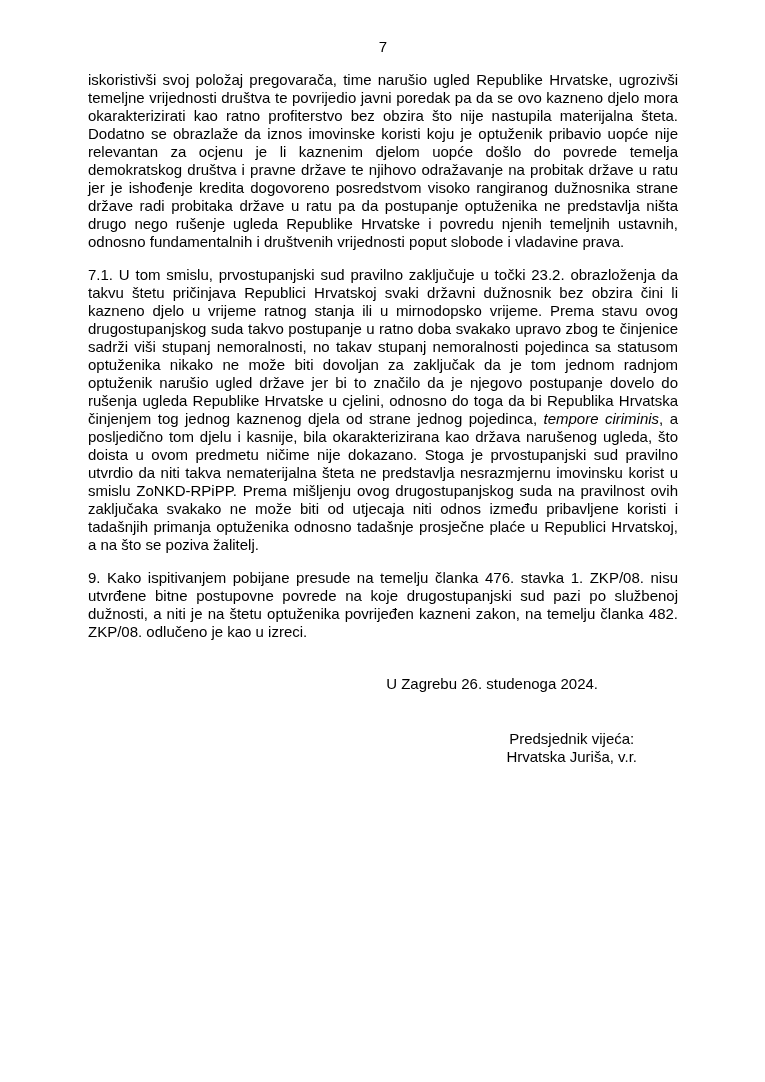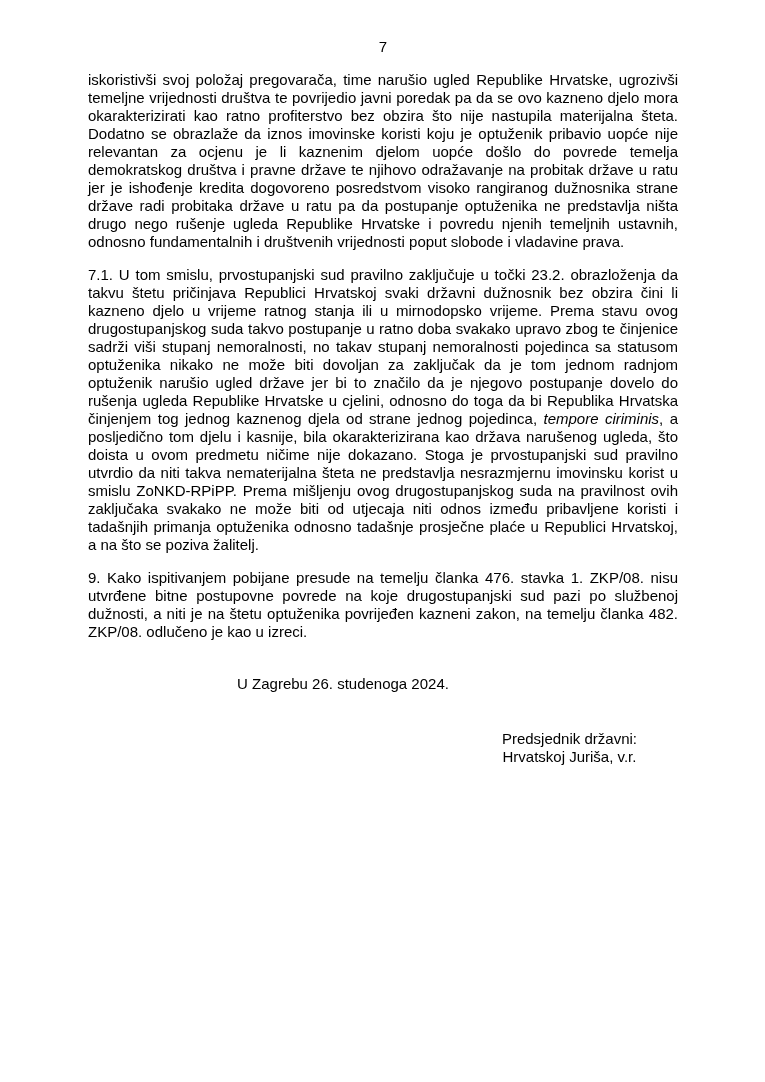--- a/index.html
+++ b/index.html
@@ -34,21 +34,21 @@
   }
   .para {
     margin: 15px 0 0 0;
     text-align: justify;
   }
   .para em {
     font-style: italic;
   }
   .date-line {
     margin: 34px 80px 16px 0;
-    text-align: center;
+    text-align: right;
   }
   .signature-wrap {
     margin-top: 37px;
     padding-right: 41px;
     text-align: right;
   }
   .signature {
     display: inline-block;
     text-align: center;
   }
@@ -66,18 +66,18 @@
 
   <p class="para"><span>7.1. U tom smislu, prvostupanjski sud pravilno zaključuje u točki 23.2. obrazloženja da takvu štetu pričinjava Republici Hrvatskoj svaki državni dužnosnik bez obzira čini li kazneno djelo u vrijeme ratnog stanja ili u mirnodopsko vrijeme. Prema stavu ovog drugostupanjskog suda takvo postupanje u ratno doba svakako upravo zbog te činjenice sadrži viši stupanj nemoralnosti, no takav stupanj nemoralnosti pojedinca sa statusom optuženika nikako ne može biti dovoljan za zaključak da je tom jednom radnjom optuženik narušio ugled države jer bi to značilo da je njegovo postupanje dovelo do rušenja ugleda Republike Hrvatske u cjelini, odnosno do toga da bi Republika Hrvatska činjenjem tog jednog kaznenog djela od strane jednog pojedinca, </span><em>tempore ciriminis</em><span>, a posljedično tom djelu i kasnije, bila okarakterizirana kao država narušenog ugleda, što doista u ovom predmetu ničime nije dokazano. Stoga je prvostupanjski sud pravilno utvrdio da niti takva nematerijalna šteta ne predstavlja nesrazmjernu imovinsku korist u smislu ZoNKD-RPiPP. Prema mišljenju ovog drugostupanjskog suda na pravilnost ovih zaključaka svakako ne može biti od utjecaja niti odnos između pribavljene koristi i tadašnjih primanja optuženika odnosno tadašnje prosječne plaće u Republici Hrvatskoj, a na što se poziva žalitelj.</span></p>
 
 
   <p class="para">9. Kako ispitivanjem pobijane presude na temelju članka 476. stavka 1. ZKP/08. nisu utvrđene bitne postupovne povrede na koje drugostupanjski sud pazi po službenoj dužnosti, a niti je na štetu optuženika povrijeđen kazneni zakon, na temelju članka 482. ZKP/08. odlučeno je kao u izreci.</p>
 
   <p class="date-line">U Zagrebu 26. studenoga 2024.</p>
 
   <div class="signature-wrap">
     <div class="signature">
-      <div>Predsjednik državni:</div>
-      <div>Hrvatskoj Juriša, v.r.</div>
+      <div>Predsjednik vijeća:</div>
+      <div>Hrvatska Juriša, v.r.</div>
     </div>
   </div>
 
 </div>
 
 </body></html>

